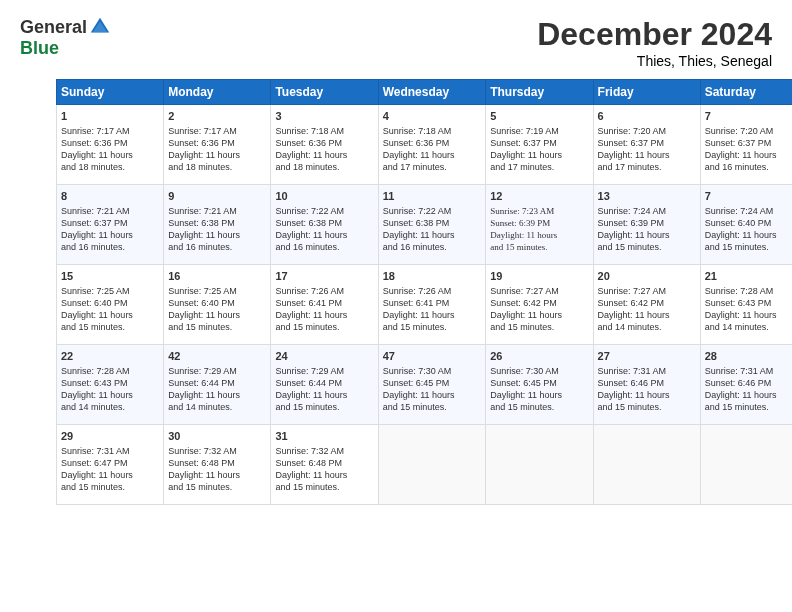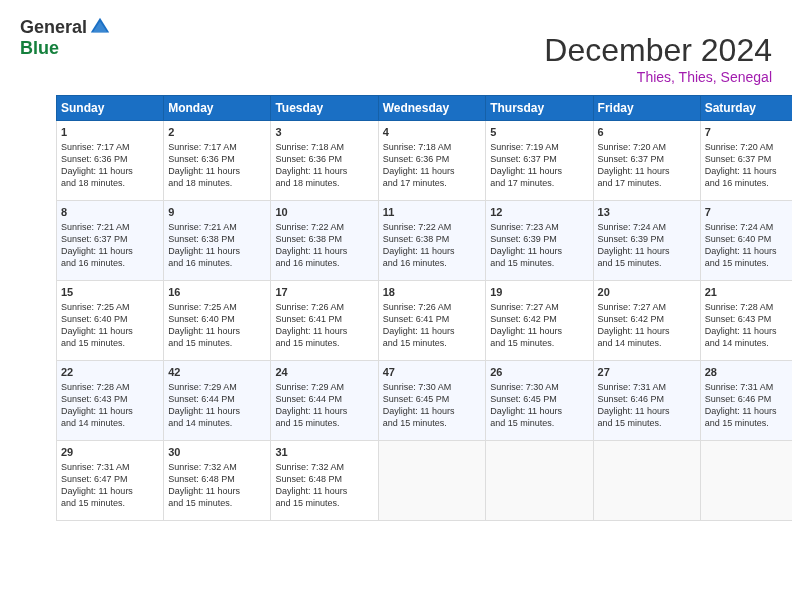--- a/index.html
+++ b/index.html
@@ -44,27 +44,26 @@
     .logo-icon {
       width: 22px;
       height: 22px;
       margin-left: 2px;
     }
     .title-area {
       text-align: right;
     }
     .month-title {
       font-size: 32px;
-      font-weight: normal;
+      font-weight: bold;
       color: #333;
-      margin-top: 16px;
     }
     .subtitle {
       font-size: 14px;
-      color: #a21caf;
+      color: #000000;
     }
     .calendar {
       width: 100%;
       border-collapse: collapse;
       border: 1px solid #ec4899;
       margin-left: 36px;
     }
     .calendar th {
       background: #1a6fc4;
       color: #fff;
@@ -216,21 +215,21 @@
           </td>
           <td>
             <span class="day-num">11</span>
             <div class="day-info" style="white-space: pre-line;">Sunrise: 7:22 AM
 Sunset: 6:38 PM
 Daylight: 11 hours
 and 16 minutes.</div>
           </td>
           <td>
             <span class="day-num">12</span>
-            <div class="day-info" style="white-space: pre-line;">Sunrise: 7:23 AM
+            <div class="day-info" style="white-space: pre-line; font-family: Liberation Serif, serif;">Sunrise: 7:23 AM
 Sunset: 6:39 PM
 Daylight: 11 hours
 and 15 minutes.</div>
           </td>
           <td>
             <span class="day-num">13</span>
             <div class="day-info" style="white-space: pre-line;">Sunrise: 7:24 AM
 Sunset: 6:39 PM
 Daylight: 11 hours
 and 15 minutes.</div>

